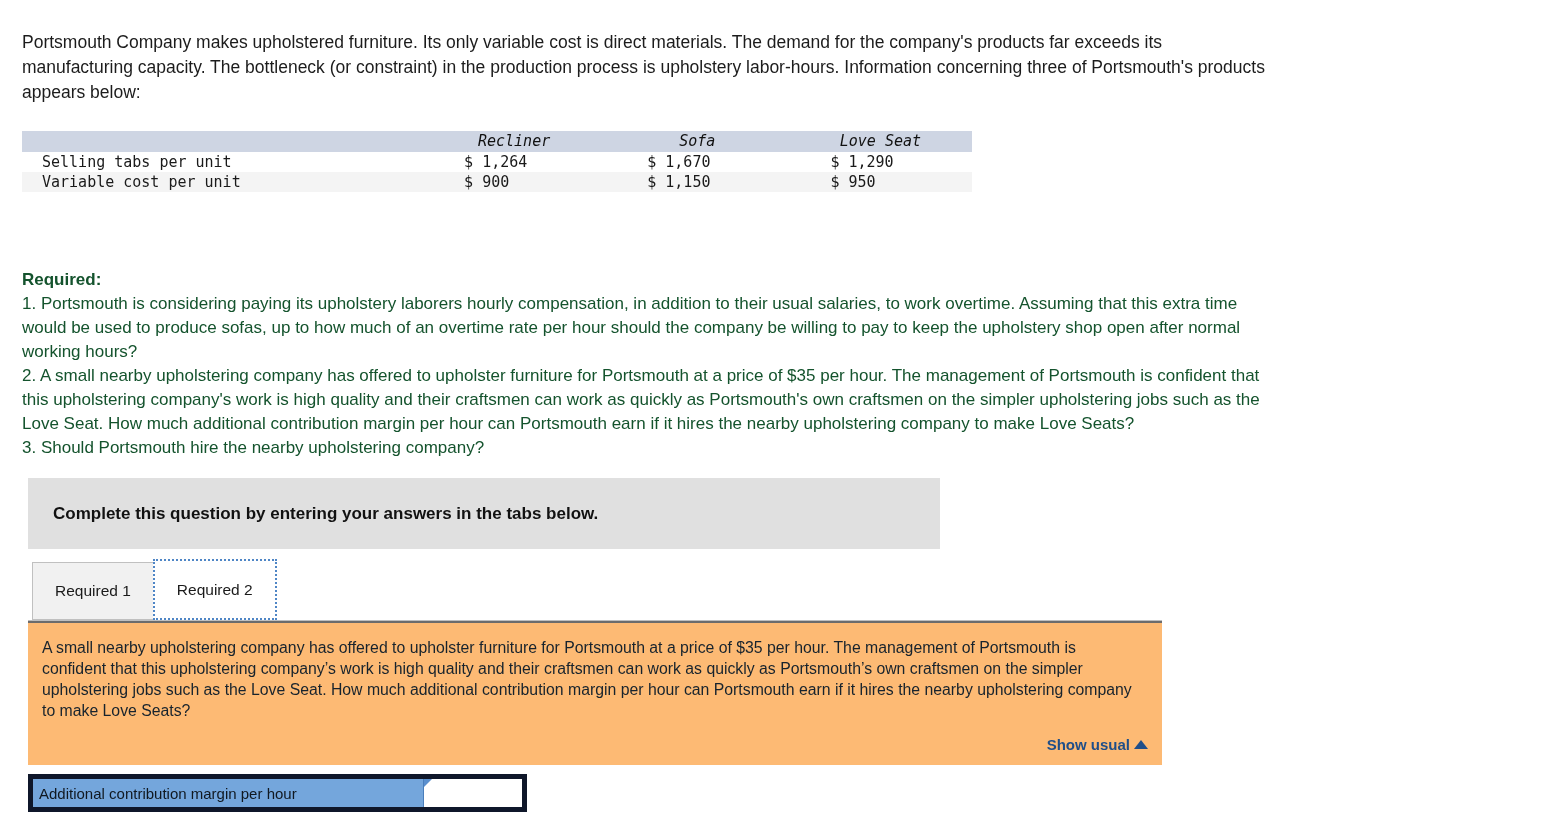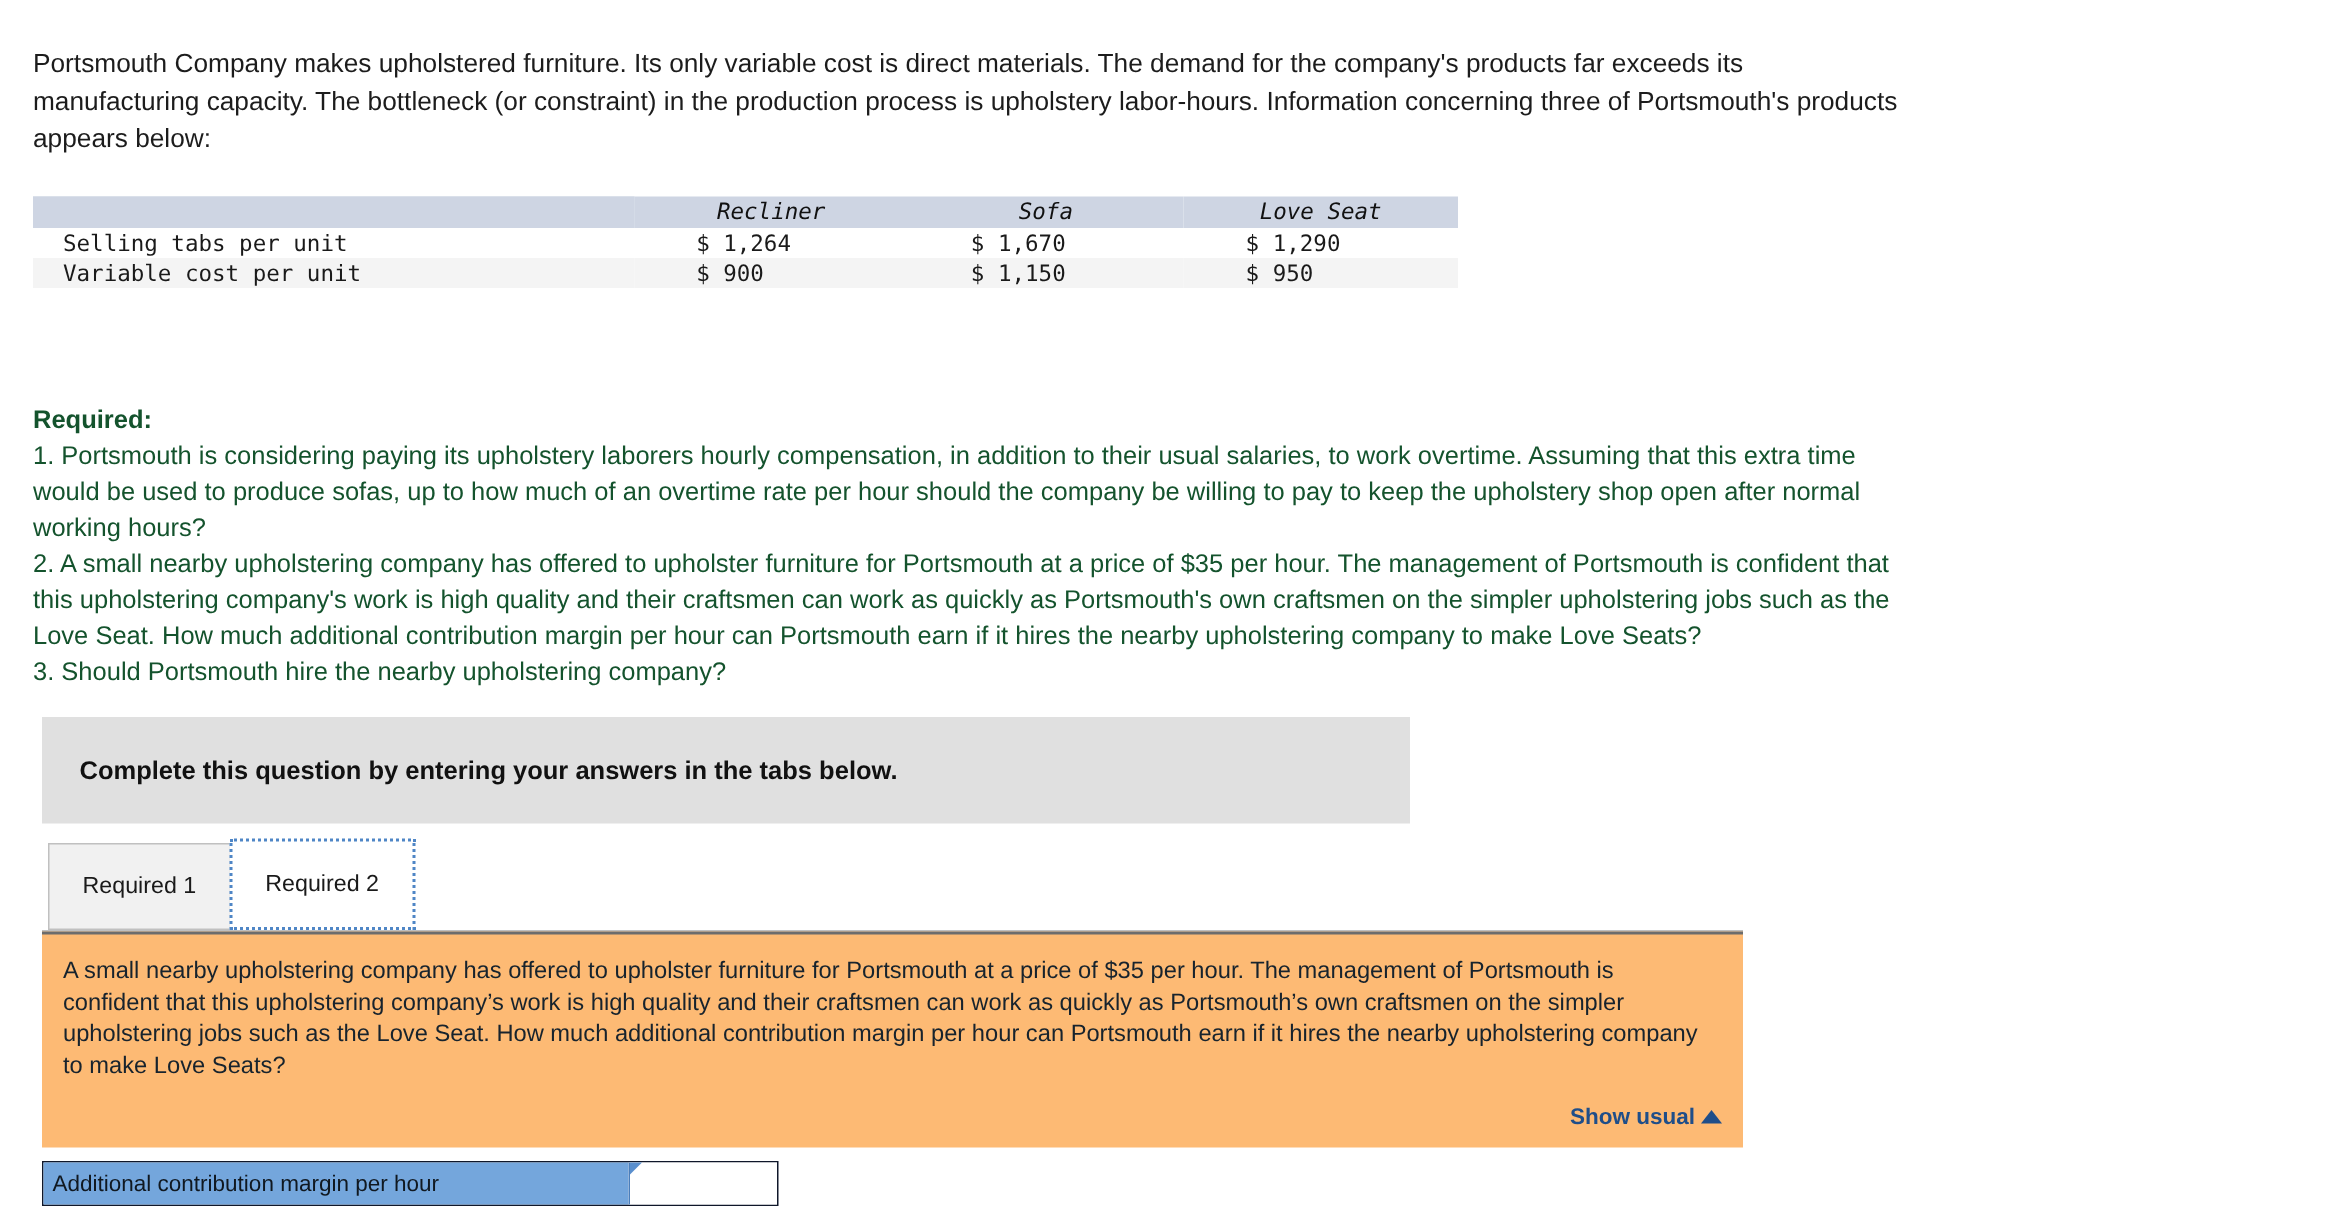--- a/index.html
+++ b/index.html
@@ -189,21 +189,21 @@
   }
 
   
   .answer-row {
     position: absolute;
     left: 28px;
     top: 774px;
     height: 28px;
     display: flex;
     align-items: stretch;
-    border: 1px solid #0f172a;
+    border: 5px solid #0f172a;
     box-sizing: content-box;
   }
   .answer-label {
     width: 390px;
     background: #74a6dc;
     color: #101820;
     font-size: 15px;
     display: flex;
     align-items: center;
     padding-left: 6px;

